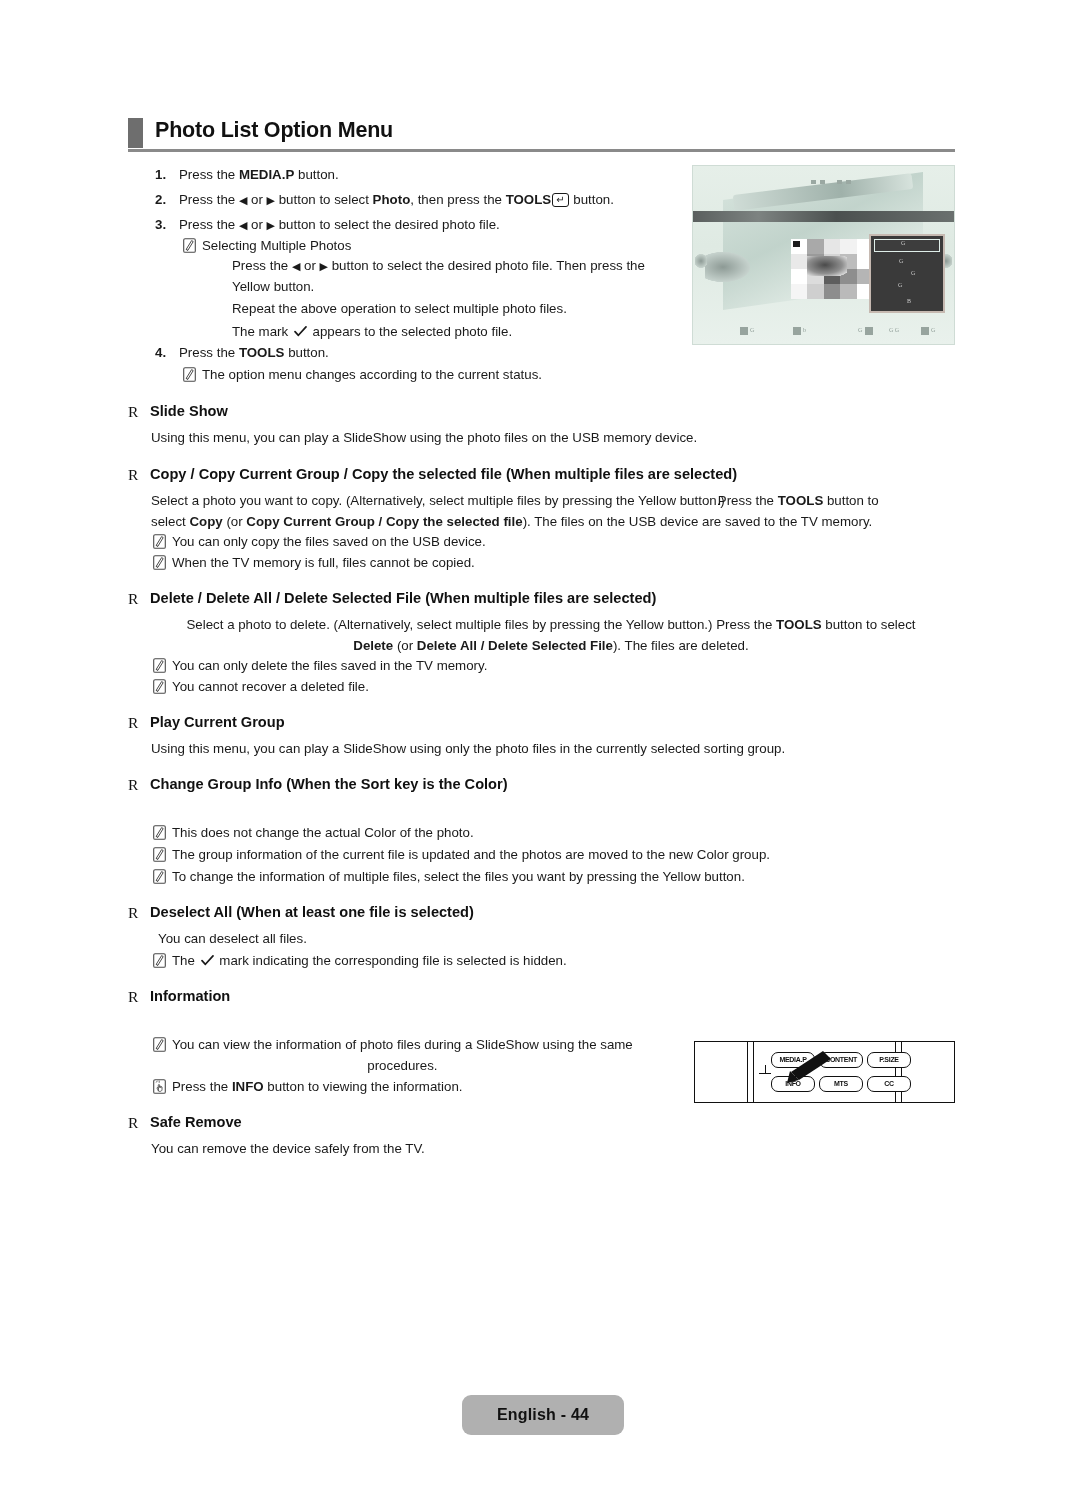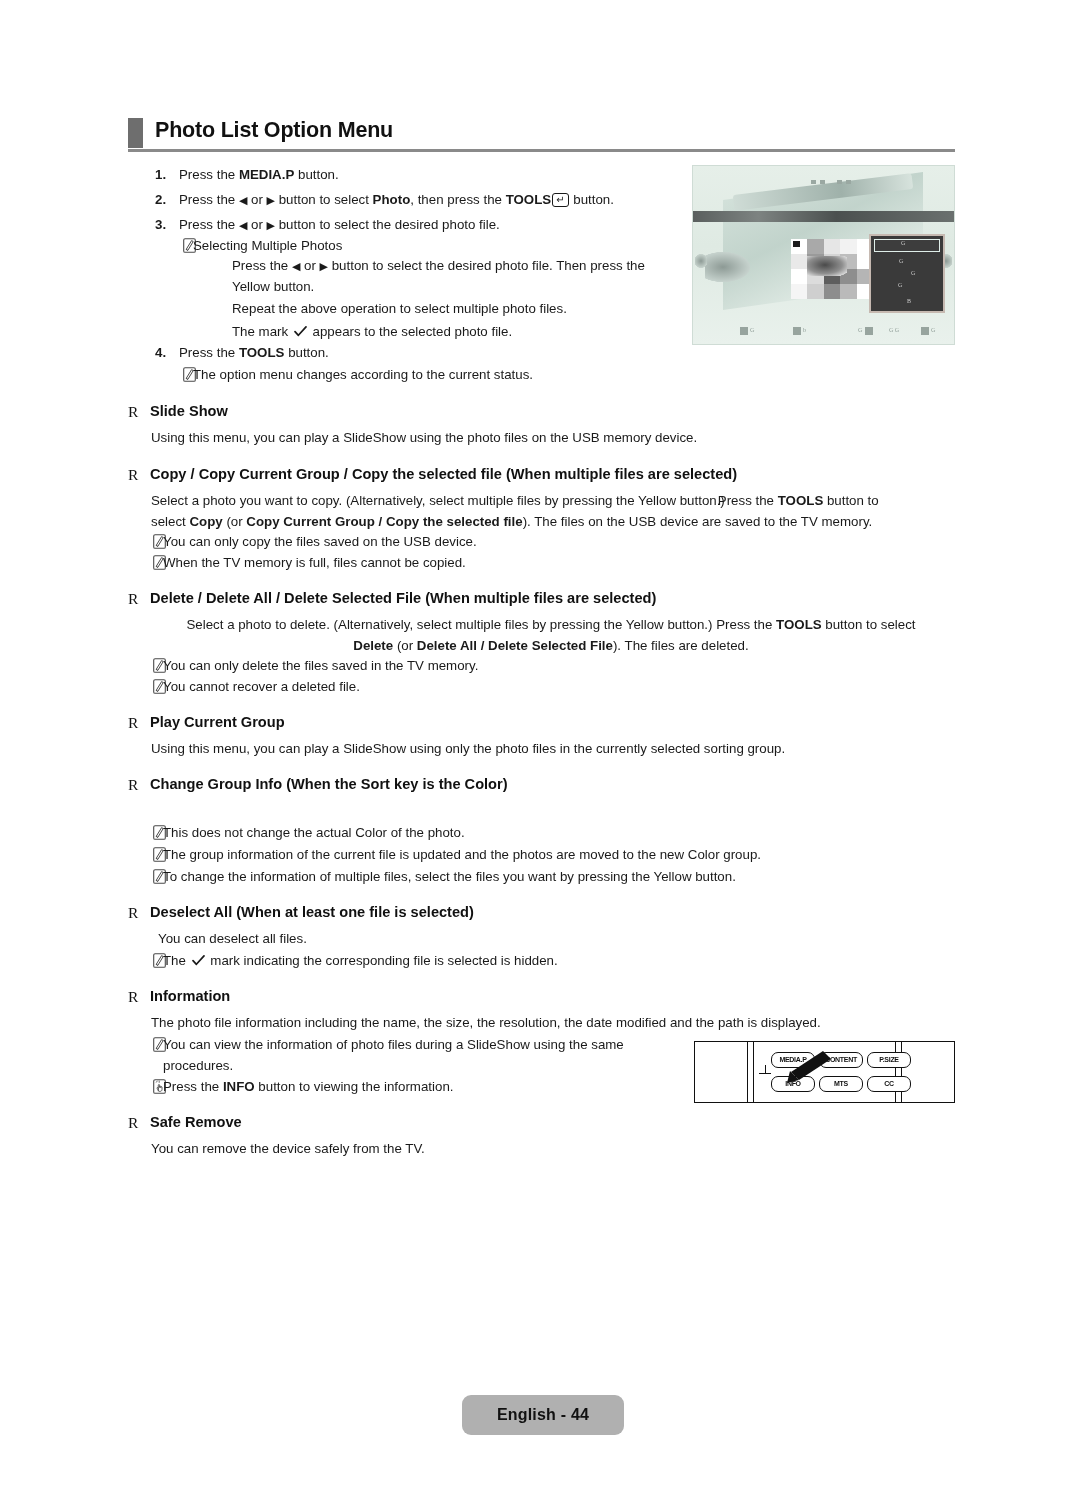--- a/index.html
+++ b/index.html
@@ -113,21 +113,21 @@
   }
 
   
   .note {
     position: absolute;
     font-size: 13.2px;
     line-height: 20px;
   }
   .note-body {
     position: absolute;
-    left: 10px;
+    left: 19px;
     top: 0;
   }
 
   
   .ico-note {
     position: absolute;
     left: 0;
     top: 2px;
     width: 13px;
     height: 15px;
@@ -535,30 +535,29 @@
         </svg></span>
     <span class="note-body txt"><span>The </span><span class="check"><svg width="13" height="11" viewBox="0 0 13 11">
             <path d="M1 5.6 L4.4 9.3 L12 0.9" fill="none" stroke="#1a1a1a" stroke-width="1.7" stroke-linecap="round" stroke-linejoin="round"></path>
           </svg></span><span> mark indicating the corresponding file is selected is hidden.</span></span>
   </div>
 
   <div class="sec-head" style="left:128px; top:988px;">
     <span class="sec-marker">R</span>
     <span class="sec-label">Information</span>
   </div>
-  <div class="blk txt" style="left:151px; top:1013px;">The photo file information including the name, the size, the resolution, the date modified and the path is displayed.</div>
   <div class="note" style="left:153px; top:1035px; width:520px;">
     <span class="ico-note"><svg width="13" height="15" viewBox="0 0 13 15">
           <rect x="0.7" y="0.7" width="11.6" height="13.6" rx="1.4" fill="none" stroke="#4a4a4a" stroke-width="1.1"></rect>
           <path d="M3.2 11.4 L8.6 2.6 L10.2 3.6 L4.8 12.4 Z" fill="none" stroke="#4a4a4a" stroke-width="1"></path>
           <path d="M3.2 11.4 L4.8 12.4" stroke="#4a4a4a" stroke-width="1"></path>
         </svg></span>
     <span class="note-body">
       <span class="txt" style="display:block;">You can view the information of photo files during a SlideShow using the same</span>
-      <span class="txt" style="display:block;">procedures.</span>
+      <span class="txt" style="display:block;text-align:center;">procedures.</span>
     </span>
   </div>
   <div class="note" style="left:153px; top:1077px;">
     <span class="ico-hand">
       <svg width="13" height="15" viewBox="0 0 13 15">
           <rect x="0.7" y="0.7" width="11.6" height="13.6" rx="1.4" fill="none" stroke="#4a4a4a" stroke-width="1.1"></rect>
           <path d="M5.3 11.8 L5.3 6.2 C5.3 5.3 6.6 5.3 6.6 6.2 L6.6 8.4 M6.6 7.6 C6.6 6.9 7.8 6.9 7.8 7.7 L7.8 8.6 M7.8 8.0 C7.8 7.4 9.0 7.4 9.0 8.2 L9.0 10.6 C9.0 11.8 8.0 12.4 6.8 12.4 C5.6 12.4 5.3 11.9 5.3 11.2 L4.1 9.4 C3.6 8.7 4.6 8.1 5.1 8.8 L5.3 9.2" fill="none" stroke="#4a4a4a" stroke-width="0.9" stroke-linejoin="round" stroke-linecap="round"></path>
           <path d="M3.4 3.2 L4.2 2.1 M6.2 2.0 L6.2 3.4" stroke="#4a4a4a" stroke-width="0.8" stroke-linecap="round"></path>
         </svg>
     </span>

